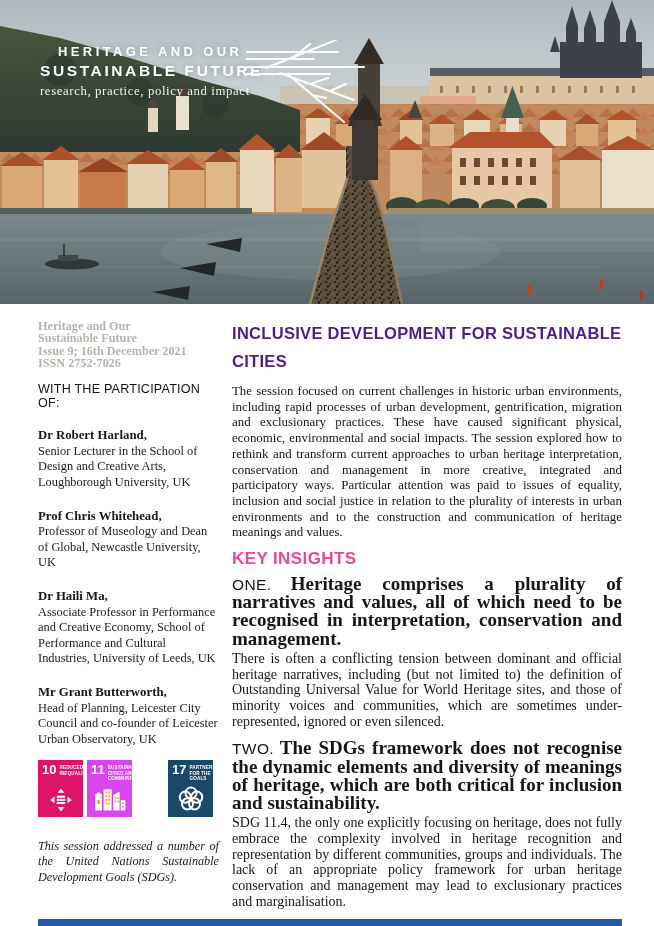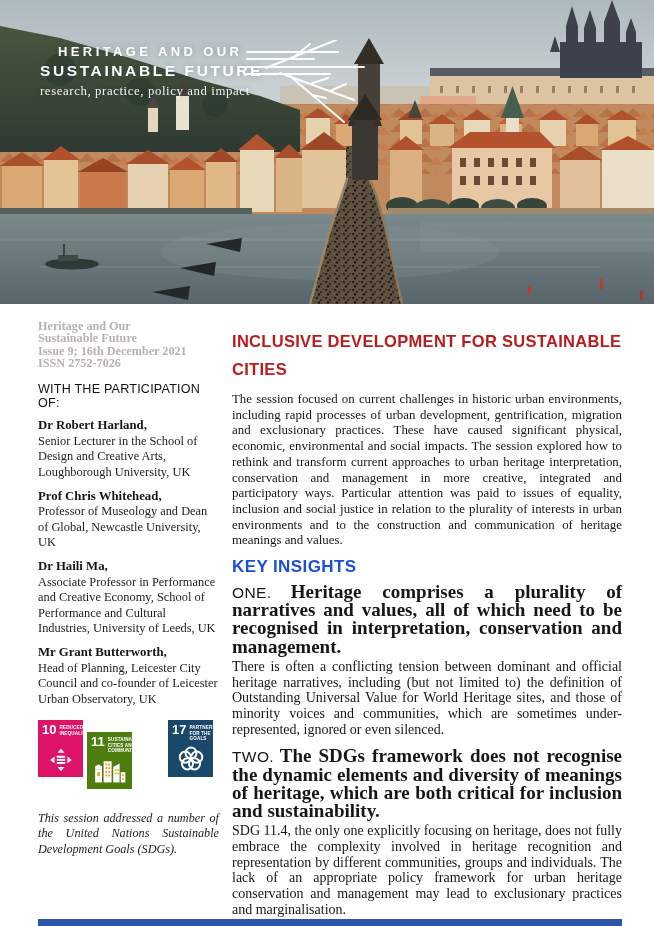--- a/index.html
+++ b/index.html
@@ -31,44 +31,44 @@
   .content{position:absolute;left:0;top:304px;right:0;bottom:0;
     padding:16px 32px 0 38px;display:flex;gap:13px;}
   .sidebar{width:181px;flex:none;}
   .main{flex:1;min-width:0;margin-top:-1px;}
   
   .masthead{font-weight:bold;font-size:12.2px;line-height:12.3px;color:#b7b2ac;margin:0 0 0 0;}
   .participation-heading{
     font-family:"Liberation Sans",sans-serif;font-weight:normal;font-size:12.6px;
     letter-spacing:.2px;margin-top:13px;color:#121212;
   }
-  .participant{margin-top:8px;font-size:12.4px;line-height:15.6px;}
+  .participant{margin-top:18px;font-size:12.4px;line-height:15.6px;}
   .participant .p-name{font-weight:bold;font-size:12.8px;}
   .participant .p-role{color:#1c1c1c;}
   .sdg-row{display:flex;gap:4px;margin-top:13px;}
   .sdg-tile{width:45px;height:57px;flex:none;color:#fff;position:relative;
     font-family:"Liberation Sans",sans-serif;}
   .sdg-head{display:flex;align-items:flex-start;padding:4px 2px 0 4px;}
   .sdg-num{font-weight:bold;font-size:13px;line-height:12px;margin-right:3px;}
   .sdg-label{font-weight:bold;font-size:4.6px;line-height:5.6px;letter-spacing:.15px;padding-top:1px;}
   .sdg-icon{position:absolute;left:0;right:0;top:20px;bottom:0;
     display:flex;align-items:center;justify-content:center;}
   .sdg-note{font-style:italic;font-size:12.2px;line-height:15.2px;margin-top:22px;
     text-align:justify;color:#1c1c1c;}
   
   .main-title{
     font-family:"Liberation Sans",sans-serif;font-weight:bold;font-size:16.5px;
-    letter-spacing:.3px;line-height:28px;margin:8px 0 9px 0;color:#b91c1c;
+    letter-spacing:.3px;line-height:28px;margin:0 0 9px 0;color:#4c1d95;
   }
   .subtitle{font-weight:bold;font-size:13.4px;line-height:15.6px;text-align:justify;
     margin:0 0 9px 0;}
   .body-par{font-size:12.9px;line-height:15.7px;text-align:justify;margin:0 0 8px 0;}
   .section-heading{
     font-family:"Liberation Sans",sans-serif;font-weight:bold;font-size:17px;
-    letter-spacing:.4px;margin:7px 0 7px 0;color:#1d4ed8;
+    letter-spacing:.4px;margin:7px 0 7px 0;color:#ec4899;
   }
   .insight-lead{font-size:13.2px;line-height:16.2px;text-align:justify;margin:0 0 2px 0;}
   .insight-label{font-family:"Liberation Sans",sans-serif;font-weight:normal;
     font-size:15.5px;letter-spacing:.4px;}
   .insight-lead b{font-size:19px;}
   .insight-body{font-size:14px;line-height:15.7px;text-align:justify;margin:0 0 11px 0;}
   
   .footer-bar{position:absolute;left:38px;right:32px;bottom:0;height:7px;}
 </style>
 </head>
@@ -316,21 +316,21 @@
               <rect x="8.6" y="9.4" width="6.8" height="1.6"></rect>
               <rect x="8.6" y="11.9" width="6.8" height="1.6"></rect>
               <rect x="8.6" y="14.4" width="6.8" height="1.6"></rect>
               <polygon points="12,3.6 9.3,7 14.7,7"></polygon>
               <polygon points="12,21.8 9.3,18.4 14.7,18.4"></polygon>
               <polygon points="3.4,12.7 6.8,10 6.8,15.4"></polygon>
               <polygon points="20.6,12.7 17.2,10 17.2,15.4"></polygon>
             </svg>
           </div>
         </div>
-        <div class="sdg-tile" style="background: #4d7c0f; margin-top: 12px; --tile: #F99D26;">
+        <div class="sdg-tile" style="background: #d946ef; --tile: #F99D26;">
           <div class="sdg-head">
             <span class="sdg-num">11</span>
             <span class="sdg-label">SUSTAINABLE CITIES AND COMMUNITIES</span>
           </div>
           <div class="sdg-icon">
             <svg width="32" height="24" viewBox="0 0 28 20" fill="#ffffff">
               <rect x="1" y="9" width="6" height="11"></rect>
               <polygon points="1,9 1,6 4,4 7,6 7,9"></polygon>
               <rect x="8.4" y="1.5" width="7" height="18.5"></rect>
               <rect x="16.8" y="6.5" width="5.6" height="13.5"></rect>

